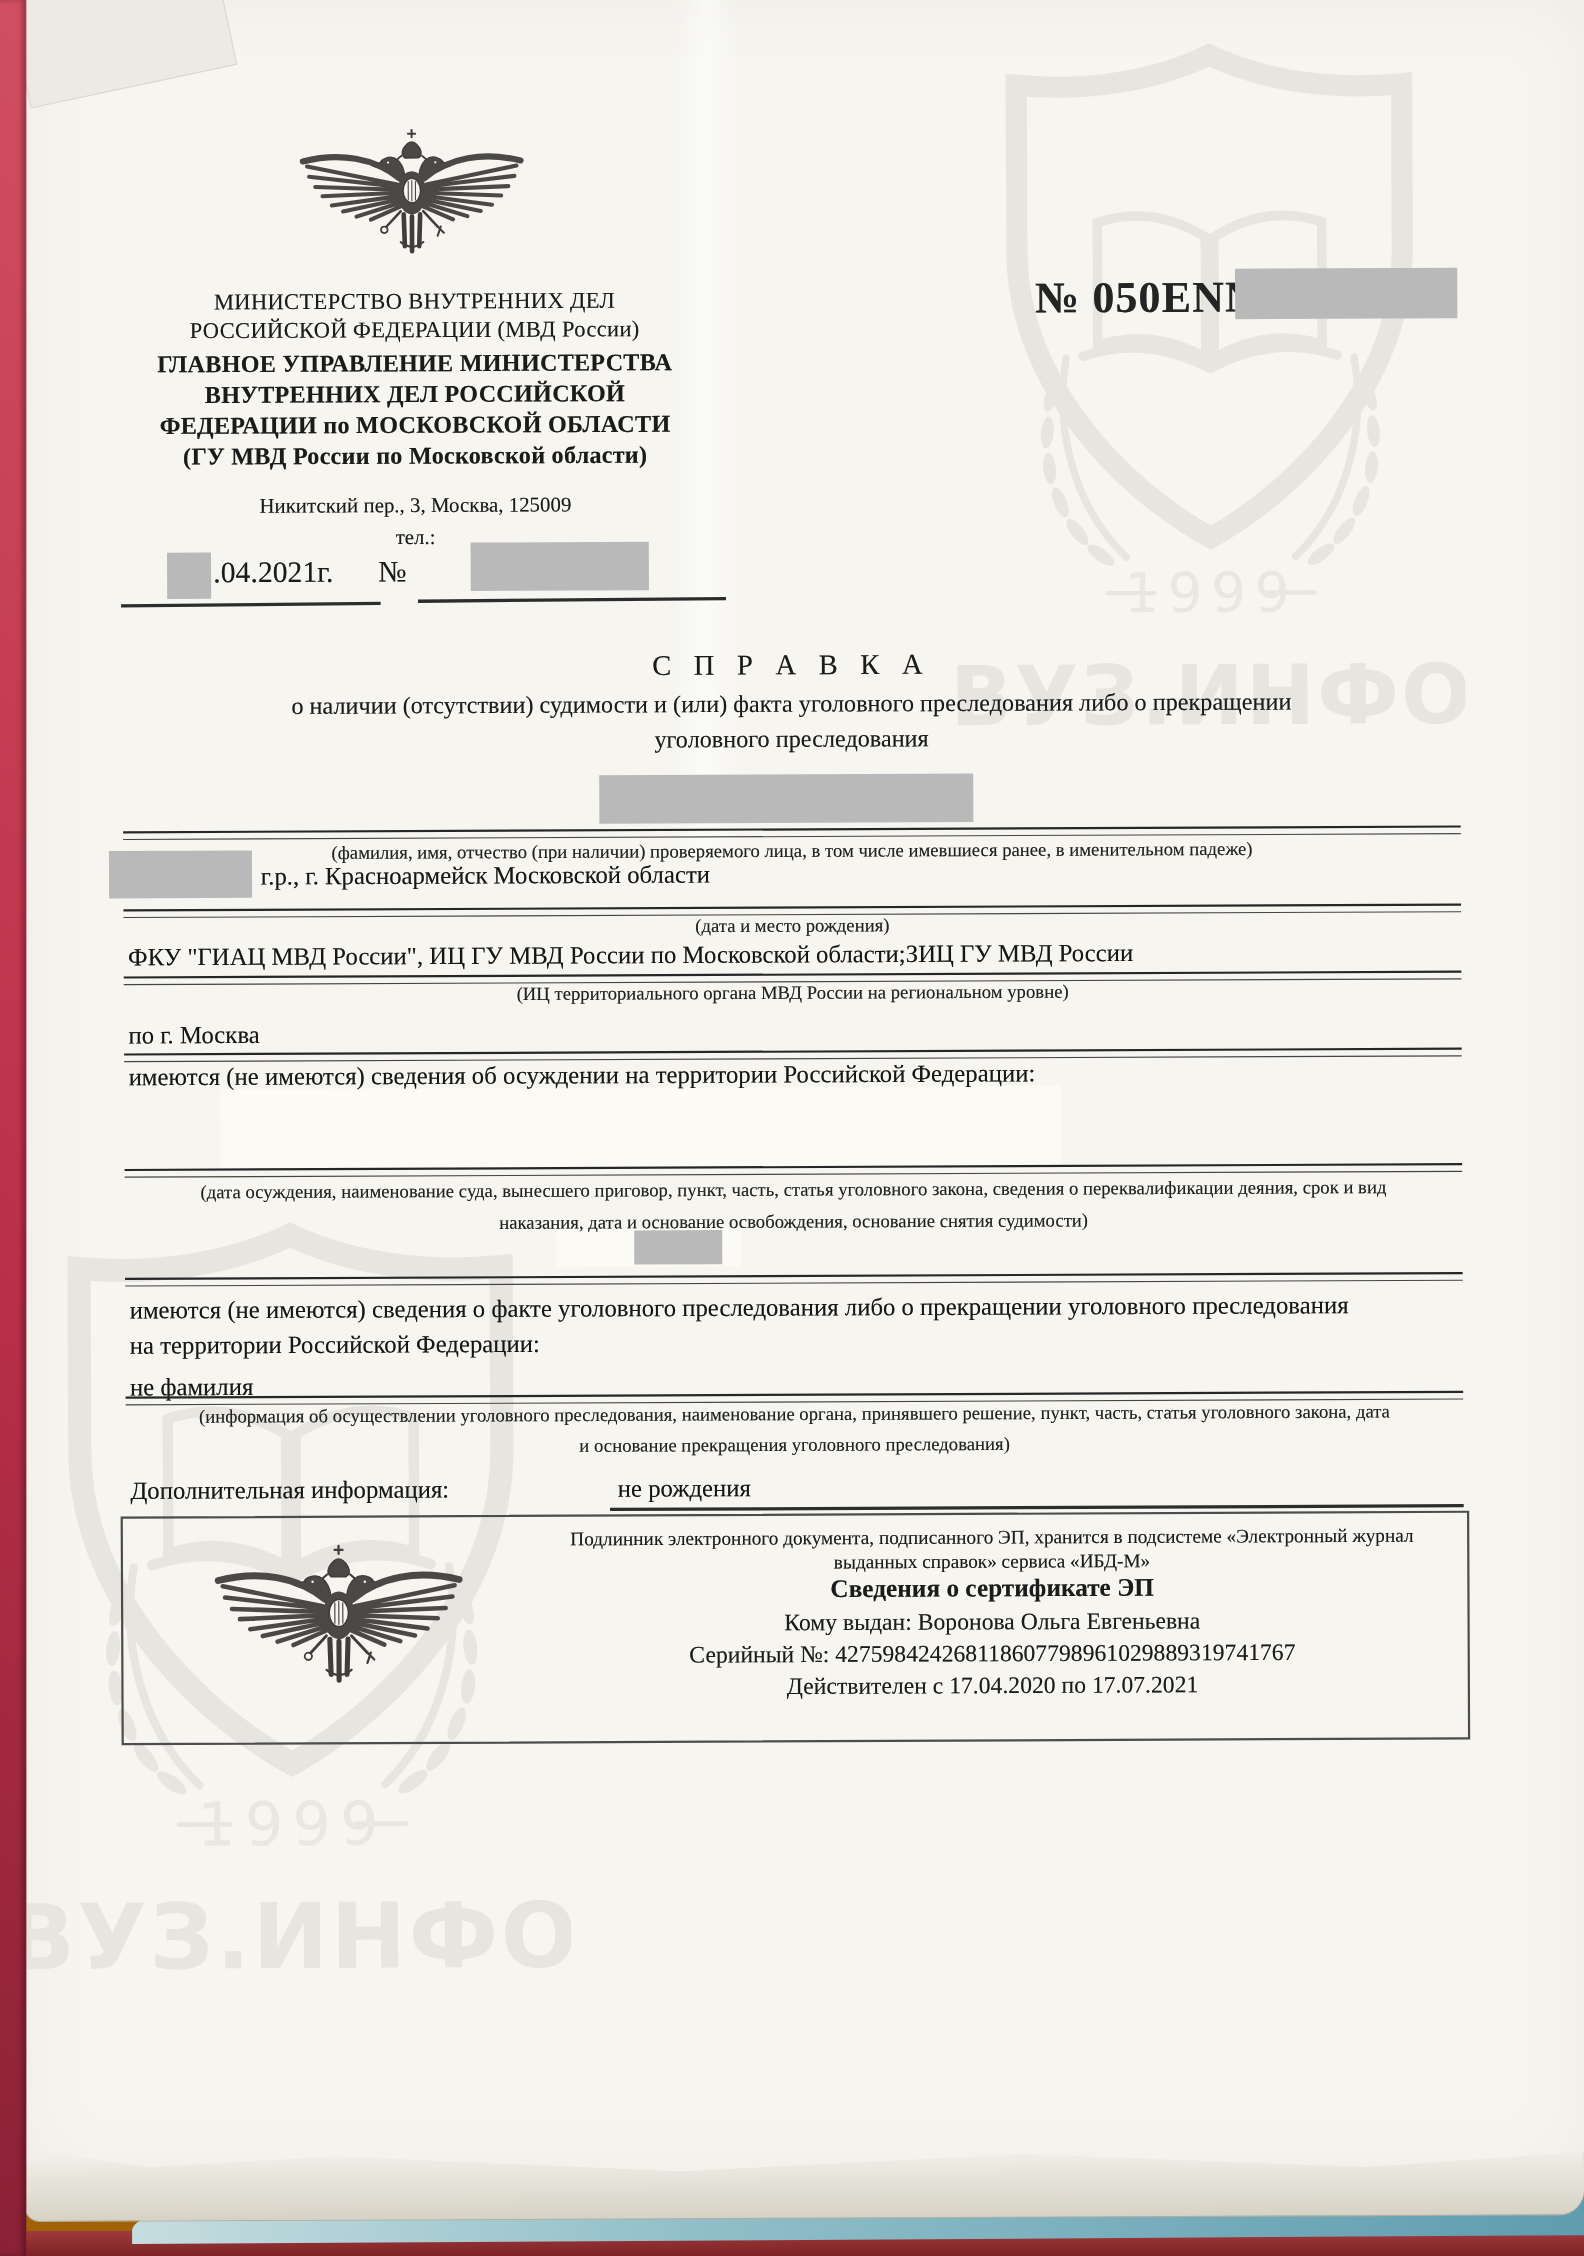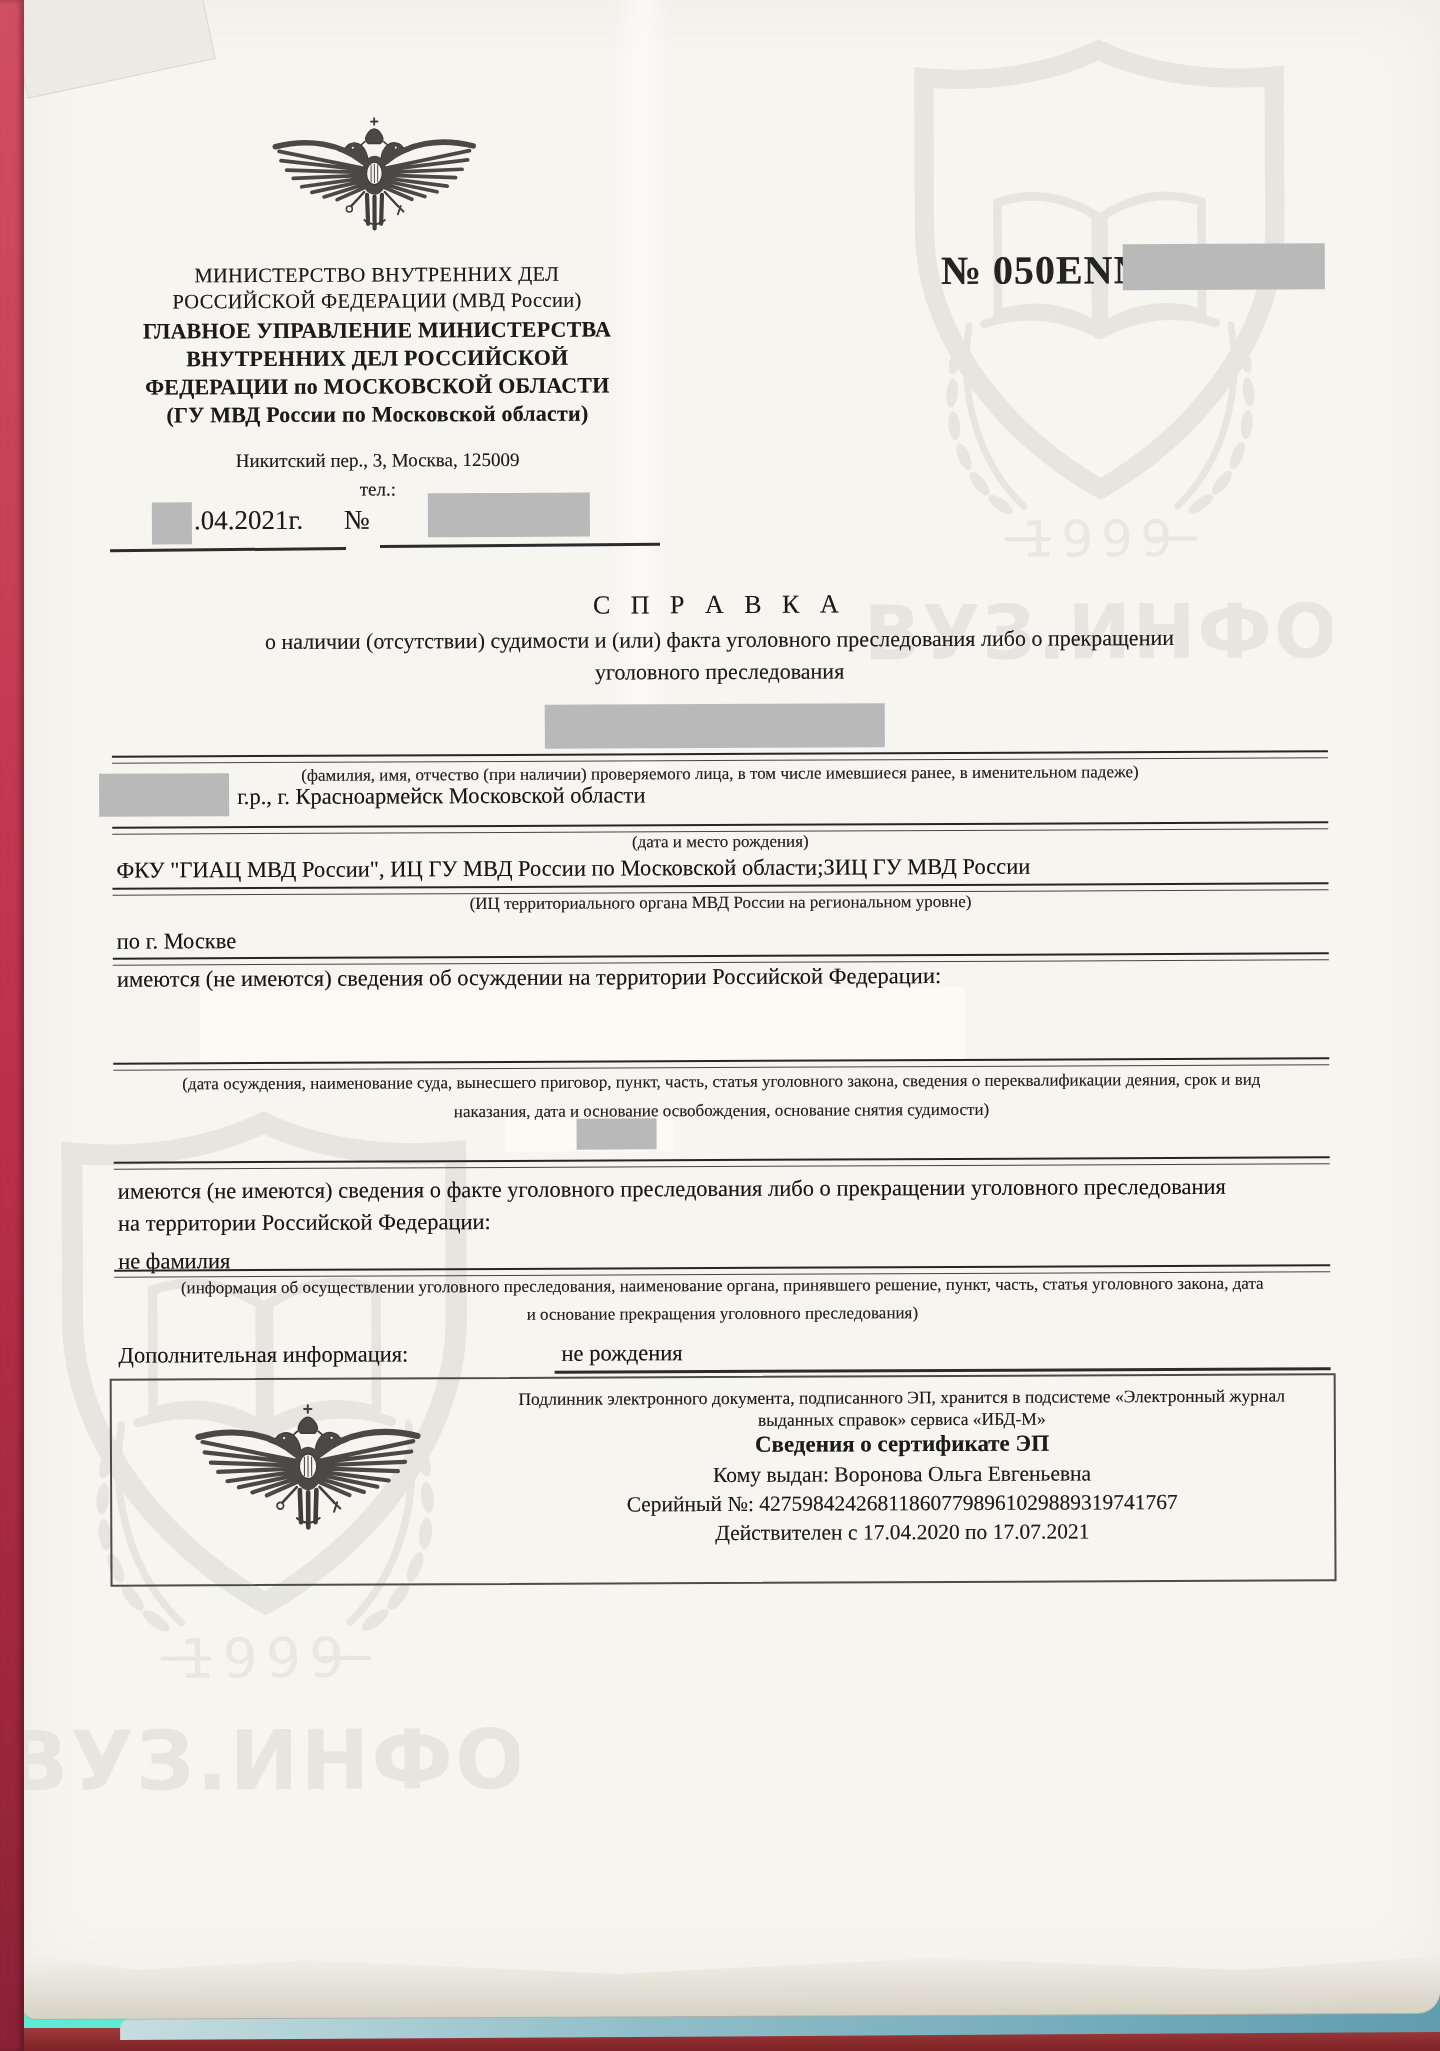--- a/index.html
+++ b/index.html
@@ -1,16 +1,16 @@
 <!DOCTYPE html>
 <html><head>
 <meta charset="utf-8">
 <style>
   html,body{margin:0;padding:0;background:#8d2b33;}
-  .page{position:relative;width:1440px;height:2051px;overflow:hidden;background:#5eead4;
+  .page{position:relative;width:1440px;height:2051px;overflow:hidden;background:#a16207;
         font-family:"Liberation Serif","DejaVu Serif",serif;color:#1b1b1b;}
   
   .maroon-strip{position:absolute;left:0;top:2028px;width:1440px;height:23px;background:linear-gradient(#a03a3c,#7d2226);z-index:1;}
   .teal-strip{position:absolute;left:120px;top:1994px;width:1330px;height:42px;background:linear-gradient(100deg,#c6dde0,#8fbec8 40%,#5f9cb0);border-top-left-radius:140px 30px;transform:rotate(-.35deg);z-index:2;}
   .paper-under{position:absolute;left:22px;top:1938px;width:1418px;height:78px;background:linear-gradient(#f0eee7 25%,#d6d2c5);border-radius:0 0 22px 14px;transform:rotate(-.25deg);box-shadow:0 1px 0 #b3ad9f;z-index:3;}
   .paper{position:absolute;left:22px;top:0;width:1418px;height:1978px;background:#f6f5f0;
          clip-path:polygon(0 0,100% 0,100% 98.9%,86% 99.6%,64% 99.0%,42% 99.8%,20% 99.1%,8% 99.6%,0 98.8%);
          box-shadow:inset 0 0 70px rgba(95,85,60,.06);z-index:4;}
   .red-strip{position:absolute;left:0;top:0;width:24px;height:2051px;background:linear-gradient(180deg,#d14f62,#bb3049 55%,#8a2136);box-shadow:inset -4px 0 5px rgba(0,0,0,.28);z-index:8;}
   .sliver1{position:absolute;left:14px;top:-34px;width:190px;height:112px;background:#eceae3;border:1px solid #dbd7cc;transform:rotate(-12deg);z-index:5;}
@@ -199,21 +199,21 @@
     <div class="abs cap c764 txt">(фамилия, имя, отчество (при наличии) проверяемого лица, в том числе имевшиеся ранее, в именительном падеже)</div>
 
     <div class="abs redact red-birth"></div>
     <div class="abs val v-birth txt">г.р., г. Красноармейск Московской области</div>
     <div class="abs rule r825"></div>
     <div class="abs cap c833 txt">(дата и место рождения)</div>
 
     <div class="abs val v-ic txt">ФКУ "ГИАЦ МВД России", ИЦ ГУ МВД России по Московской области;ЗИЦ ГУ МВД России</div>
     <div class="abs rule r886"></div>
     <div class="abs cap c894 txt">(ИЦ территориального органа МВД России на региональном уровне)</div>
-    <div class="abs val v-moscow txt">по г. Москве</div>
+    <div class="abs val v-moscow txt">по г. Москва</div>
     <div class="abs rule r956"></div>
 
     <div class="abs val v-conv txt">имеются (не имеются) сведения об осуждении на территории Российской Федерации:</div>
     <div class="abs rule r1062"></div>
     <div class="abs cap c1072 txt">(дата осуждения, наименование суда, вынесшего приговор, пункт, часть, статья уголовного закона, сведения о переквалификации деяния, срок и вид</div>
     <div class="abs cap c1101 txt">наказания, дата и основание освобождения, основание снятия судимости)</div>
     <div class="abs redact red-small"></div>
     <div class="abs rule r1160"></div>
 
     <div class="abs val v-pros1 txt">имеются (не имеются) сведения о факте уголовного преследования либо о прекращении уголовного преследования</div>

